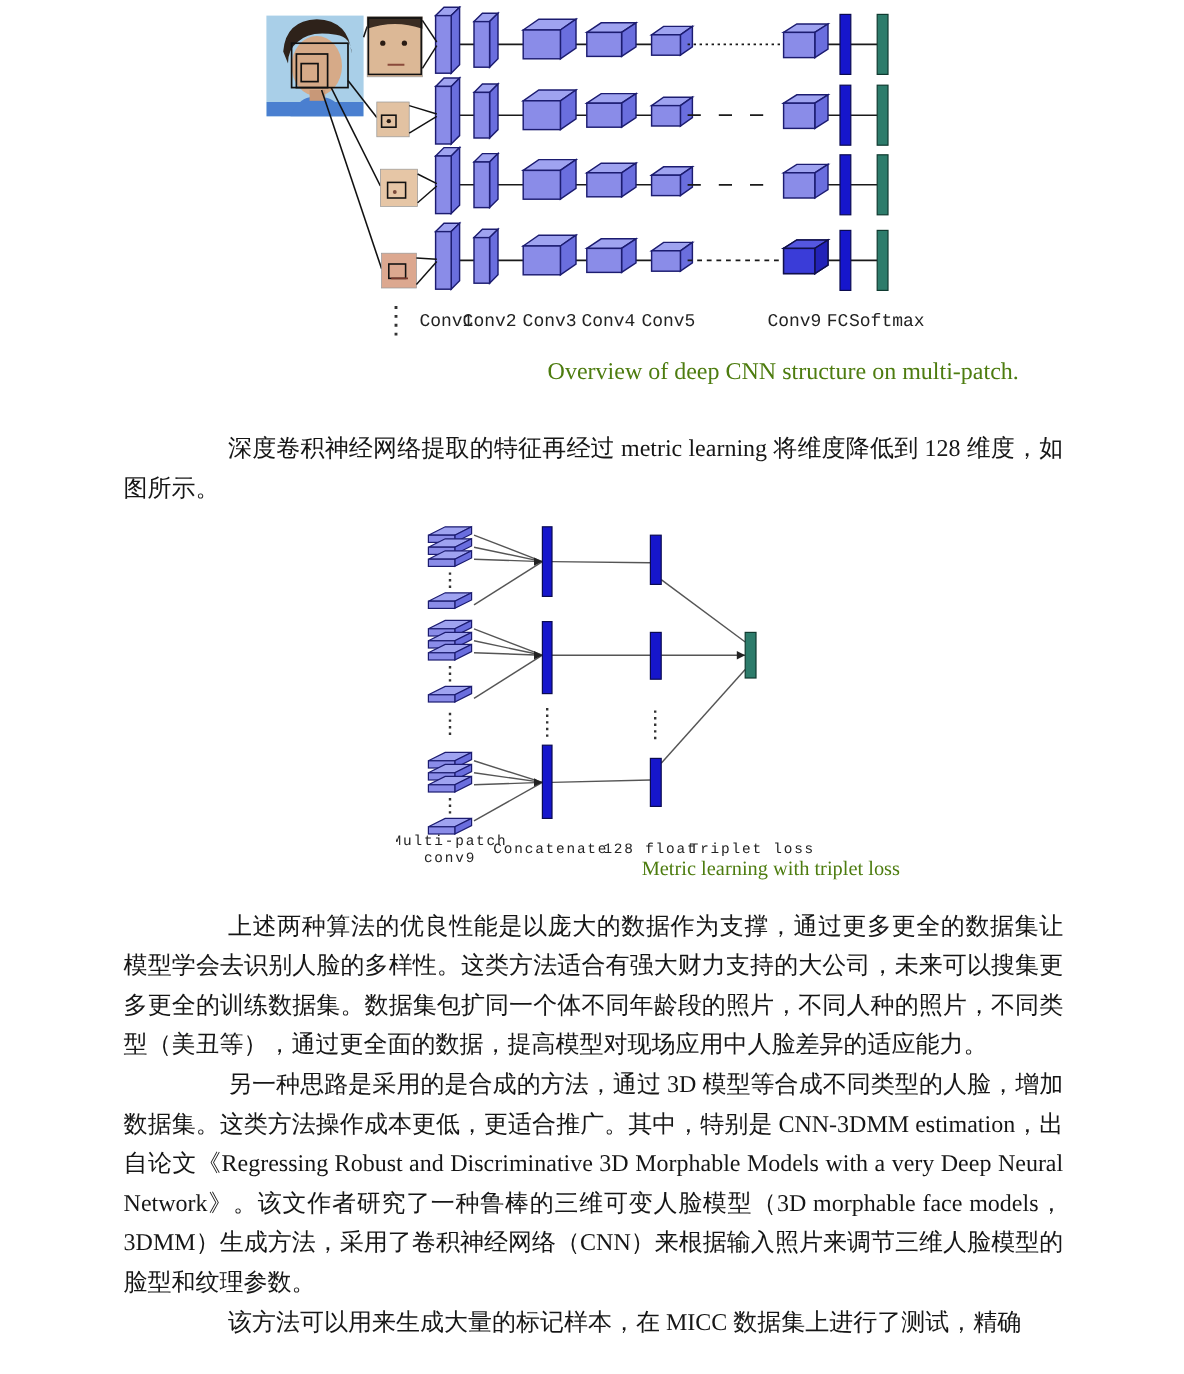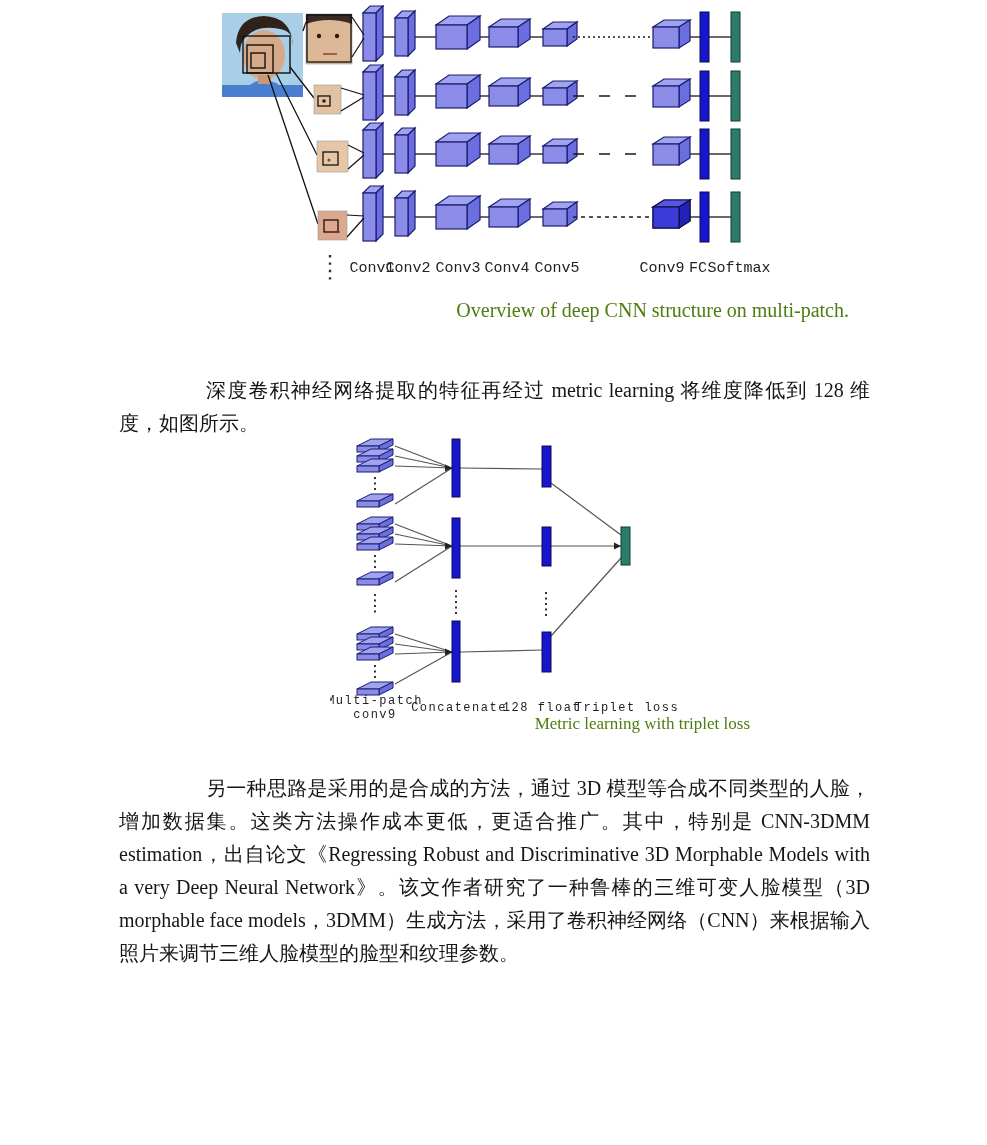--- a/index.html
+++ b/index.html
@@ -15,21 +15,21 @@
     font-family:Liberation Serif, serif;
     color:#4d7c0f;
   }
   #fig1-caption{left:229px;top:299px;width:620px;font-size:20px;}
   #fig2-caption{left:330px;top:714px;width:420px;font-size:17px;}
   .body-text{
     position:absolute;left:103px;width:783px;
     font-size:20px;line-height:33px;
     text-align:justify;color:#161616;
   }
-  .body-text p{margin:16px;text-indent:87px;}
+  .body-text p{margin:0;text-indent:87px;}
   #para1{top:358px;}
   #paras{top:756px;}
   svg text{
     font-family:"Liberation Mono","DejaVu Sans Mono",monospace;
     fill:#222222;
   }
   svg .fig2-label{letter-spacing:1.5px;}
 </style>
 </head>
 <body>
@@ -264,14 +264,16 @@
     <text x="45" y="284" class="fig2-label">conv9</text>
     <text x="129" y="277" class="fig2-label">Concatenate</text>
     <text x="212" y="277" class="fig2-label">128 float</text>
     <text x="297" y="277" class="fig2-label">Triplet loss</text>
   </g>
 </svg>
 
 <div class="fig-caption" id="fig2-caption">Metric learning with triplet loss</div>
 
 <div class="body-text" id="paras">
+  <p>上述两种算法的优良性能是以庞大的数据作为支撑，通过更多更全的数据集让模型学会去识别人脸的多样性。这类方法适合有强大财力支持的大公司，未来可以搜集更多更全的训练数据集。数据集包扩同一个体不同年龄段的照片，不同人种的照片，不同类型（美丑等），通过更全面的数据，提高模型对现场应用中人脸差异的适应能力。</p>
   <p>另一种思路是采用的是合成的方法，通过 3D 模型等合成不同类型的人脸，增加数据集。这类方法操作成本更低，更适合推广。其中，特别是 CNN-3DMM estimation，出自论文《Regressing Robust and Discriminative 3D Morphable Models with a very Deep Neural Network》。该文作者研究了一种鲁棒的三维可变人脸模型（3D morphable face models，3DMM）生成方法，采用了卷积神经网络（CNN）来根据输入照片来调节三维人脸模型的脸型和纹理参数。</p>
+  <p>该方法可以用来生成大量的标记样本，在 MICC 数据集上进行了测试，精确</p>
 </div>
 
 </body></html>

